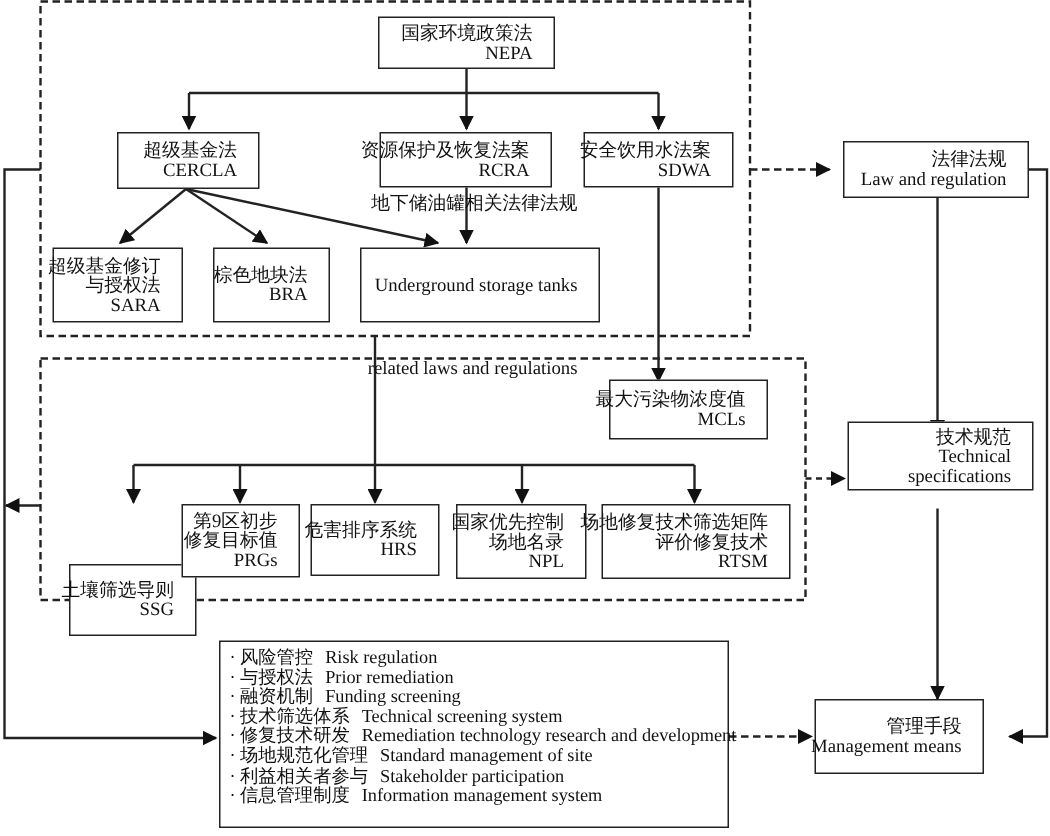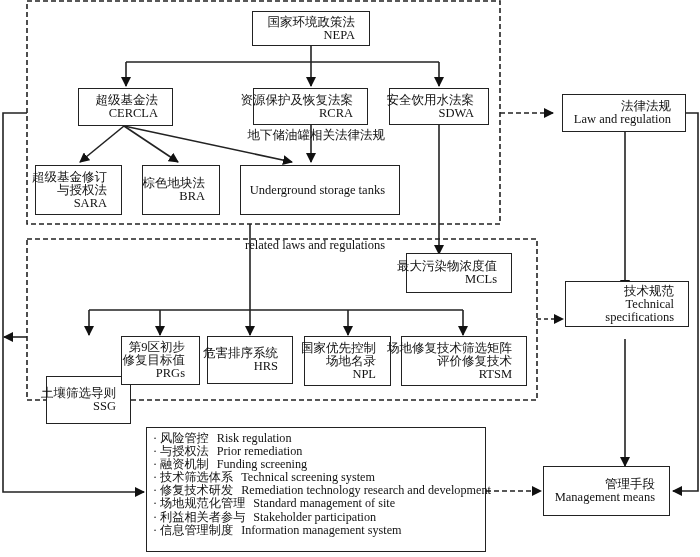--- a/index.html
+++ b/index.html
@@ -129,21 +129,21 @@
 
 <div class="box" style="left:562px;top:94px;width:124px;height:38px;">
   <span>法律法规</span>
   <span>Law and regulation</span>
 </div>
 <div class="box" style="left:565px;top:281px;width:124px;height:46px;">
   <span>技术规范</span>
   <span>Technical</span>
   <span>specifications</span>
 </div>
-<div class="box" style="left:543px;top:466px;width:127px;height:50px;">
+<div class="box" style="left:543px;top:466px;width:113px;height:50px;">
   <span>管理手段</span>
   <span>Management means</span>
 </div>
 
 <div class="list-box" id="mlist">
     <div class="list-item"><span class="bul">·</span><span>风险管控</span><span class="en">Risk regulation</span></div>
     <div class="list-item"><span class="bul">·</span><span>与授权法</span><span class="en">Prior remediation</span></div>
     <div class="list-item"><span class="bul">·</span><span>融资机制</span><span class="en">Funding screening</span></div>
     <div class="list-item"><span class="bul">·</span><span>技术筛选体系</span><span class="en">Technical screening system</span></div>
     <div class="list-item"><span class="bul">·</span><span>修复技术研发</span><span class="en">Remediation technology research and development</span></div>

